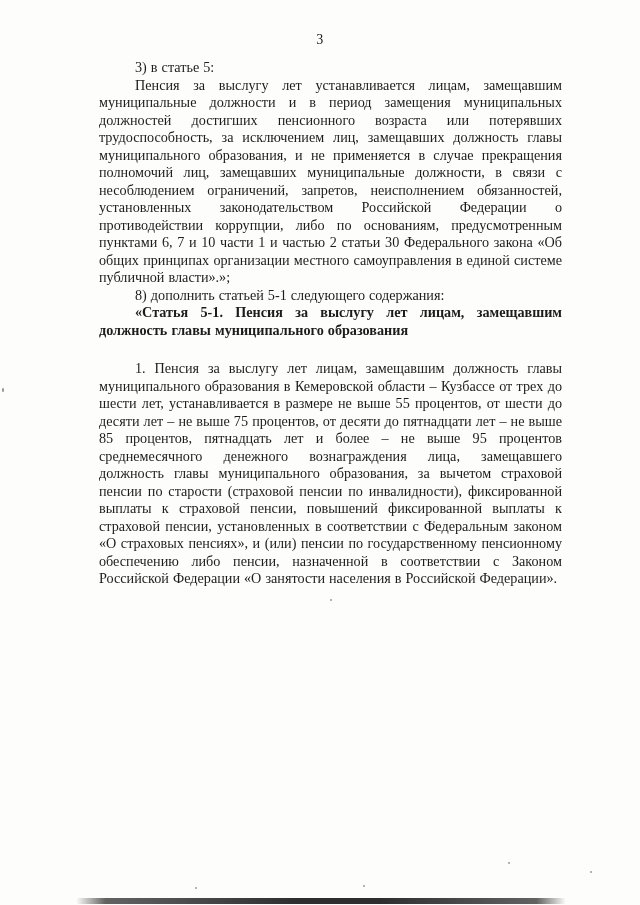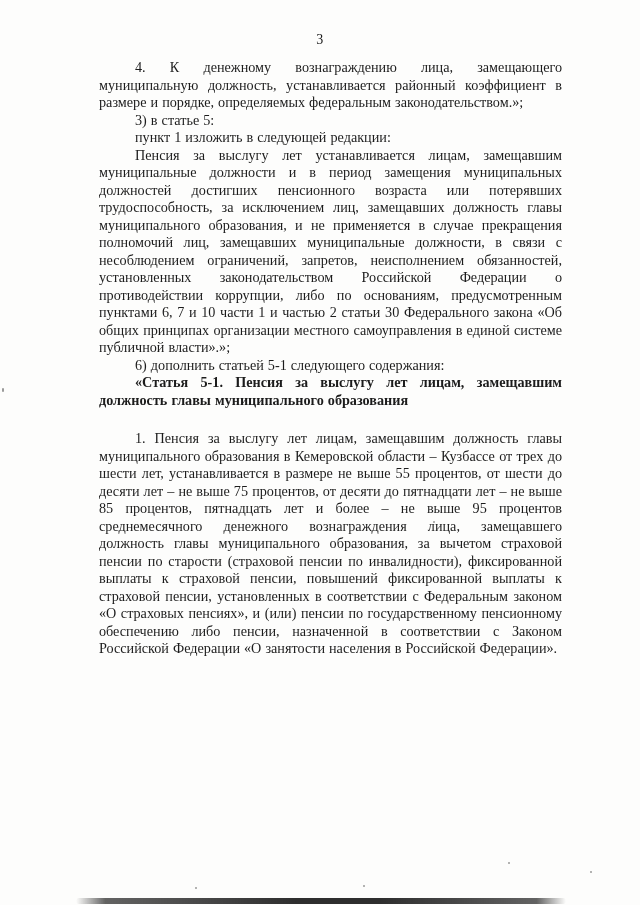--- a/index.html
+++ b/index.html
@@ -78,25 +78,23 @@
   .speck.s7 { left: 330px; top: 599px; }
 </style>
 </head>
 <body>
 
 <div class="page">
 
   <div class="page-number">3</div>
 
   <div class="content">
-    <p class="para">4. К денежному вознаграждению лица, замещающего муниципальную должность, устанавливается районный коэффициент в размере и порядке, определяемых федеральным законодательством.»;</p>
     <p class="para">3) в статье 5:</p>
-    <p class="para">пункт 1 изложить в следующей редакции:</p>
     <p class="para">Пенсия за выслугу лет устанавливается лицам, замещавшим муниципальные должности и в период замещения муниципальных должностей достигших пенсионного возраста или потерявших трудоспособность, за исключением лиц, замещавших должность главы муниципального образования, и не применяется в случае прекращения полномочий лиц, замещавших муниципальные должности, в связи с несоблюдением ограничений, запретов, неисполнением обязанностей, установленных законодательством Российской Федерации о противодействии коррупции, либо по основаниям, предусмотренным пунктами 6, 7 и 10 части 1 и частью 2 статьи 30 Федерального закона «Об общих принципах организации местного самоуправления в единой системе публичной власти».»;</p>
-    <p class="para">6) дополнить статьей 5-1 следующего содержания:</p>
+    <p class="para">8) дополнить статьей 5-1 следующего содержания:</p>
     <p class="para bold">«Статья 5-1. Пенсия за выслугу лет лицам, замещавшим должность главы муниципального образования</p>
     <p class="para gap-before">1. Пенсия за выслугу лет лицам, замещавшим должность главы муниципального образования в Кемеровской области – Кузбассе от трех до шести лет, устанавливается в размере не выше 55 процентов, от шести до десяти лет – не выше 75 процентов, от десяти до пятнадцати лет – не выше 85 процентов, пятнадцать лет и более – не выше 95 процентов среднемесячного денежного вознаграждения лица, замещавшего должность главы муниципального образования, за вычетом страховой пенсии по старости (страховой пенсии по инвалидности), фиксированной выплаты к страховой пенсии, повышений фиксированной выплаты к страховой пенсии, установленных в соответствии с Федеральным законом «О страховых пенсиях», и (или) пенсии по государственному пенсионному обеспечению либо пенсии, назначенной в соответствии с Законом Российской Федерации «О занятости населения в Российской Федерации».</p>
   </div>
 
   <div class="scan-bar"></div>
 
   <div class="speck s1"></div>
   <div class="speck s2"></div>
   <div class="speck s3"></div>
   <div class="speck s4"></div>

